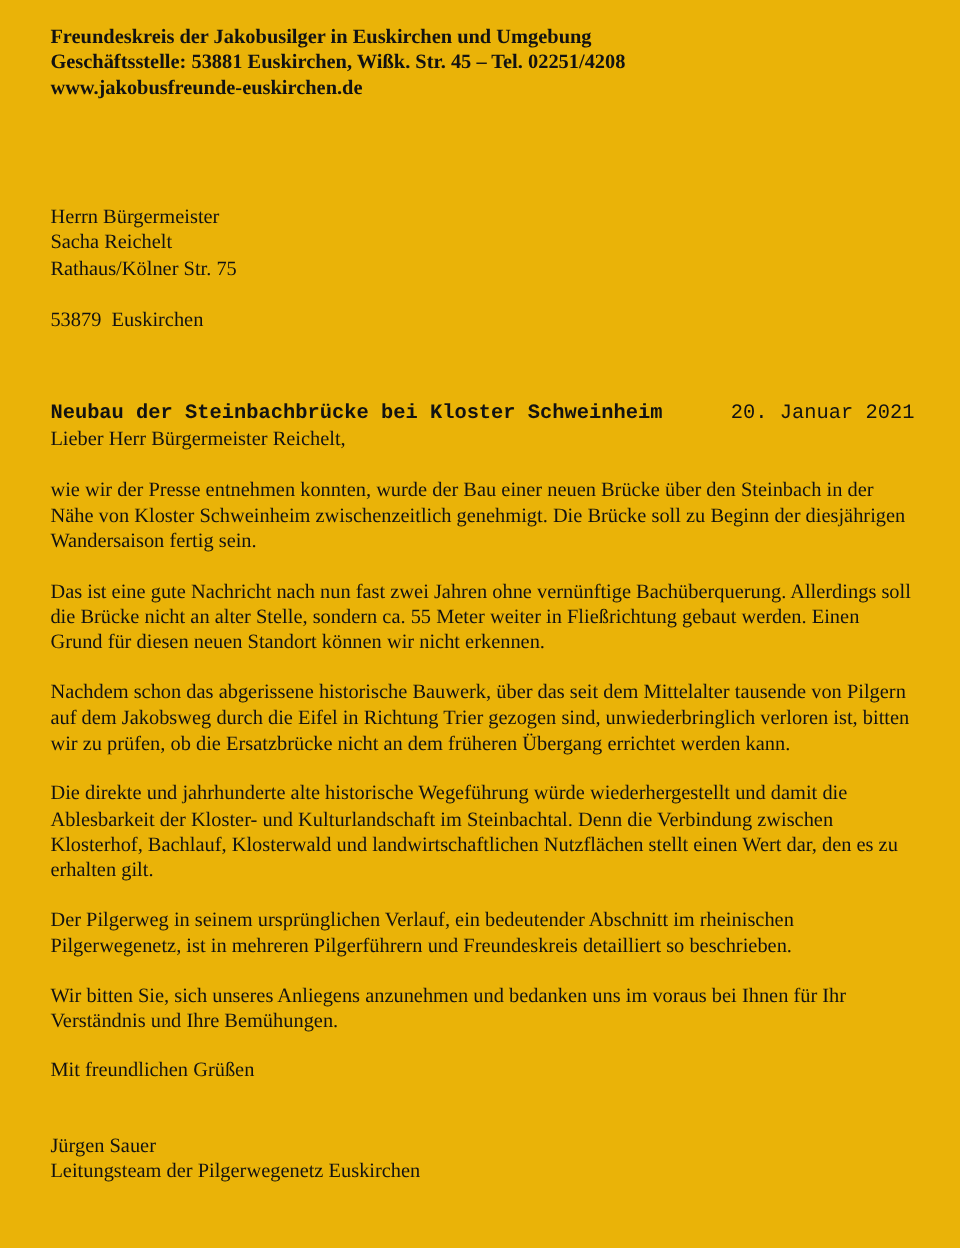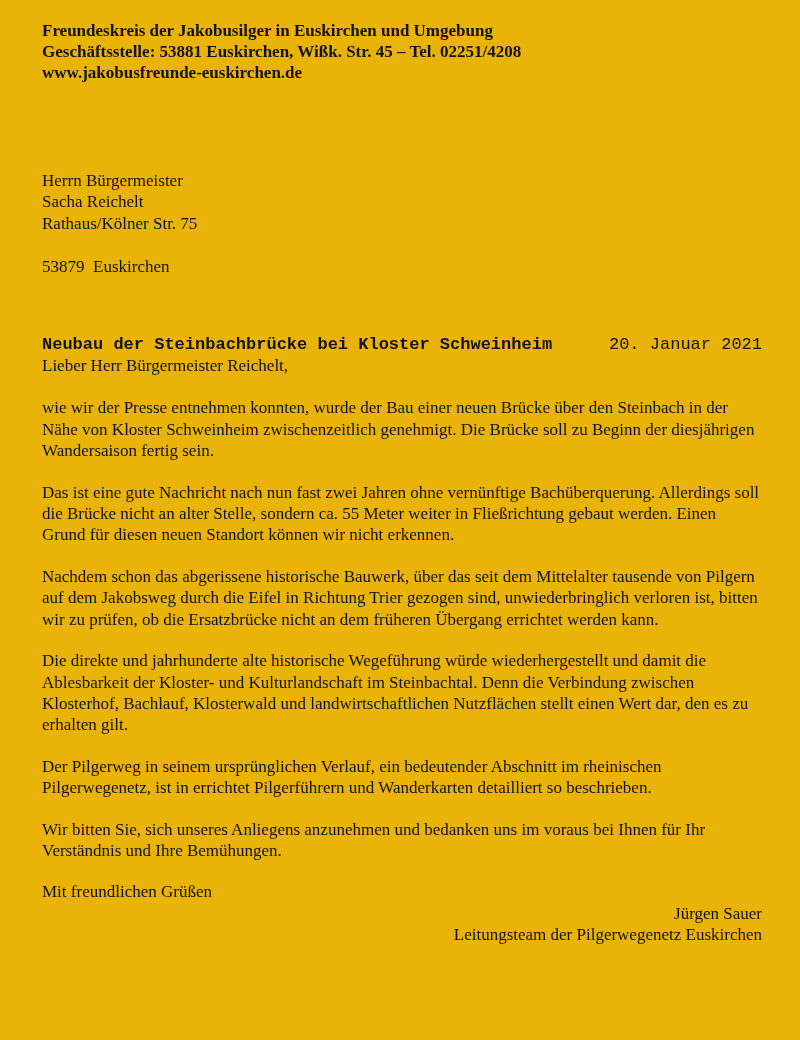--- a/index.html
+++ b/index.html
@@ -50,21 +50,21 @@
   .body-text p {
     margin: 20px 0 0 0;
   }
   .body-text p:first-child {
     margin-top: 21px;
   }
   .closing {
     margin-top: 20px;
   }
   .signature-block {
-    text-align: right;
+    margin-top: 41px;
   }
 </style>
 </head>
 <body>
 
 <div class="page">
 
   <div class="sender-block">
     <div>Freundeskreis der Jakobusilger in Euskirchen und Umgebung</div>
     <div>Geschäftsstelle: 53881 Euskirchen, Wißk. Str. 45 – Tel. 02251/4208</div>
@@ -83,21 +83,21 @@
     <div class="letter-date">20. Januar 2021</div>
   </div>
 
   <div class="salutation">Lieber Herr Bürgermeister Reichelt,</div>
 
   <div class="body-text">
     <p>wie wir der Presse entnehmen konnten, wurde der Bau einer neuen Brücke über den Steinbach in der Nähe von Kloster Schweinheim zwischenzeitlich genehmigt. Die Brücke soll zu Beginn der diesjährigen Wandersaison fertig sein.</p>
     <p>Das ist eine gute Nachricht nach nun fast zwei Jahren ohne vernünftige Bachüberquerung. Allerdings soll die Brücke nicht an alter Stelle, sondern ca. 55 Meter weiter in Fließrichtung gebaut werden. Einen Grund für diesen neuen Standort können wir nicht erkennen.</p>
     <p>Nachdem schon das abgerissene historische Bauwerk, über das seit dem Mittelalter tausende von Pilgern auf dem Jakobsweg durch die Eifel in Richtung Trier gezogen sind, unwiederbringlich verloren ist, bitten wir zu prüfen, ob die Ersatzbrücke nicht an dem früheren Übergang errichtet werden kann.</p>
     <p>Die direkte und jahrhunderte alte historische Wegeführung würde wiederhergestellt und damit die Ablesbarkeit der Kloster- und Kulturlandschaft im Steinbachtal. Denn die Verbindung zwischen Klosterhof, Bachlauf, Klosterwald und landwirtschaftlichen Nutzflächen stellt einen Wert dar, den es zu erhalten gilt.</p>
-    <p>Der Pilgerweg in seinem ursprünglichen Verlauf, ein bedeutender Abschnitt im rheinischen Pilgerwegenetz, ist in errichtet Pilgerführern und Wanderkarten detailliert so beschrieben.</p>
+    <p>Der Pilgerweg in seinem ursprünglichen Verlauf, ein bedeutender Abschnitt im rheinischen Pilgerwegenetz, ist in mehreren Pilgerführern und Freundeskreis detailliert so beschrieben.</p>
     <p>Wir bitten Sie, sich unseres Anliegens anzunehmen und bedanken uns im voraus bei Ihnen für Ihr Verständnis und Ihre Bemühungen.</p>
   </div>
 
   <div class="closing">Mit freundlichen Grüßen</div>
 
   <div class="signature-block">
     <div>Jürgen Sauer</div>
     <div>Leitungsteam der Pilgerwegenetz Euskirchen</div>
   </div>
 

